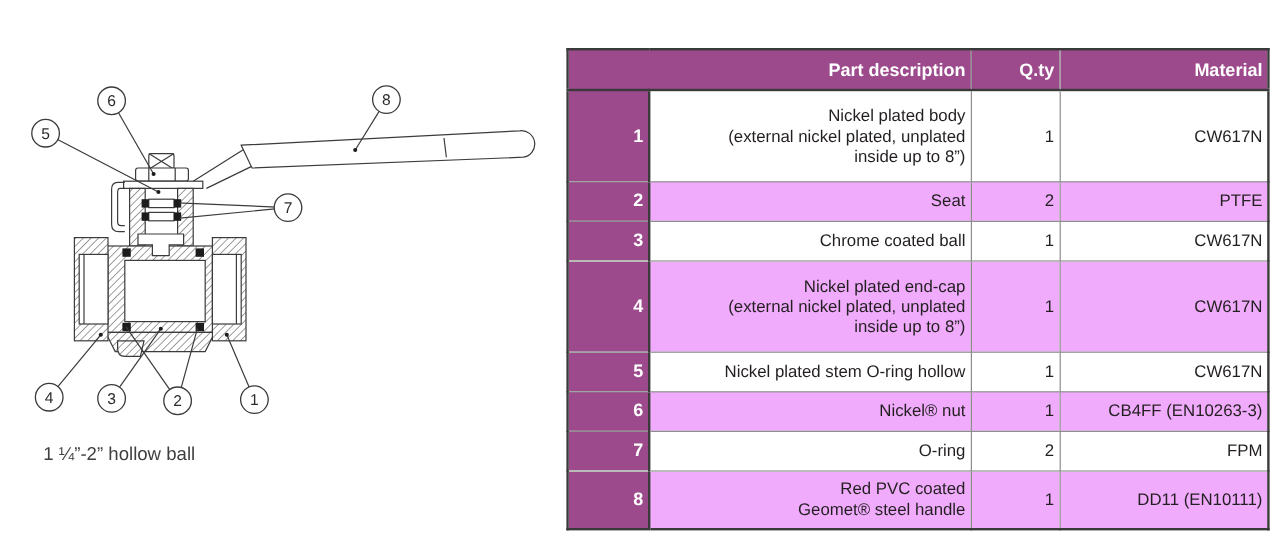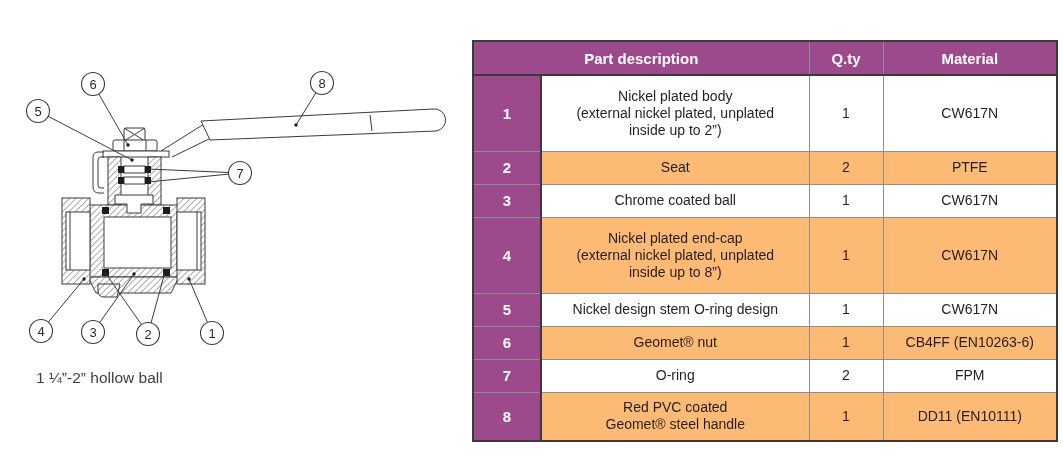--- a/index.html
+++ b/index.html
@@ -16,33 +16,33 @@
   .callout-circle{fill:#ffffff;stroke:#3b3b3b;stroke-width:1.1;}
   .callout-num{font-family:"Liberation Sans",sans-serif;font-size:13px;fill:#2b2b2b;text-anchor:middle;}
   .caption{font-family:"Liberation Sans",sans-serif;font-size:15.5px;fill:#3f3f3f;}
   
   table.parts{
     position:absolute;left:472px;top:40px;width:584px;
     border-collapse:collapse;table-layout:fixed;
     border:2px solid #3a3a3a;
   }
   table.parts th,table.parts td{
-    border:1px solid #8e8e8e;text-align:center;vertical-align:middle;
-    padding:2px 16px;overflow:hidden;
+    border:1px solid #8e8e8e;text-align:right;vertical-align:middle;
+    padding:2px 4px;overflow:hidden;
   }
   table.parts thead th{
     background:#9c4a8c;color:#ffffff;font-size:15px;font-weight:bold;
     border-bottom:2px solid #3a3a3a;height:28px;
   }
   table.parts td{font-size:14px;color:#231f20;line-height:17px;}
   table.parts th.num{
     background:#9c4a8c;color:#ffffff;font-size:15px;font-weight:bold;
     border-right:2px solid #3a3a3a;
   }
-  tr.alt td{background:#fdba74;}
+  tr.alt td{background:#f0abfc;}
   tr.plain td{background:#ffffff;}
   td.desc{white-space:pre-line;}
   tr.rh{height:33px;}
   tr.rh-tall{height:76px;}
   tr.rh-2{height:49px;}
 </style>
 </head>
 <body>
 
 <svg id="diagram-svg" width="470" height="460" viewBox="0 0 470 460" xmlns="http://www.w3.org/2000/svg">
@@ -175,21 +175,21 @@
       <th colspan="2">Part description</th>
       <th>Q.ty</th>
       <th>Material</th>
     </tr>
   </thead>
   <tbody>
     <tr class="plain rh-tall">
       <th class="num">1</th>
       <td class="desc">Nickel plated body
 (external nickel plated, unplated
-inside up to 2”)</td>
+inside up to 8”)</td>
       <td>1</td>
       <td>CW617N</td>
     </tr>
     <tr class="alt rh">
       <th class="num">2</th>
       <td class="desc">Seat</td>
       <td>2</td>
       <td>PTFE</td>
     </tr>
     <tr class="plain rh">
@@ -201,29 +201,29 @@
     <tr class="alt rh-tall">
       <th class="num">4</th>
       <td class="desc">Nickel plated end-cap
 (external nickel plated, unplated
 inside up to 8”)</td>
       <td>1</td>
       <td>CW617N</td>
     </tr>
     <tr class="plain rh">
       <th class="num">5</th>
-      <td class="desc">Nickel design stem O-ring design</td>
+      <td class="desc">Nickel plated stem O-ring hollow</td>
       <td>1</td>
       <td>CW617N</td>
     </tr>
     <tr class="alt rh">
       <th class="num">6</th>
-      <td class="desc">Geomet® nut</td>
-      <td>1</td>
-      <td>CB4FF (EN10263-6)</td>
+      <td class="desc">Nickel® nut</td>
+      <td>1</td>
+      <td>CB4FF (EN10263-3)</td>
     </tr>
     <tr class="plain rh">
       <th class="num">7</th>
       <td class="desc">O-ring</td>
       <td>2</td>
       <td>FPM</td>
     </tr>
     <tr class="alt rh-2">
       <th class="num">8</th>
       <td class="desc">Red PVC coated

